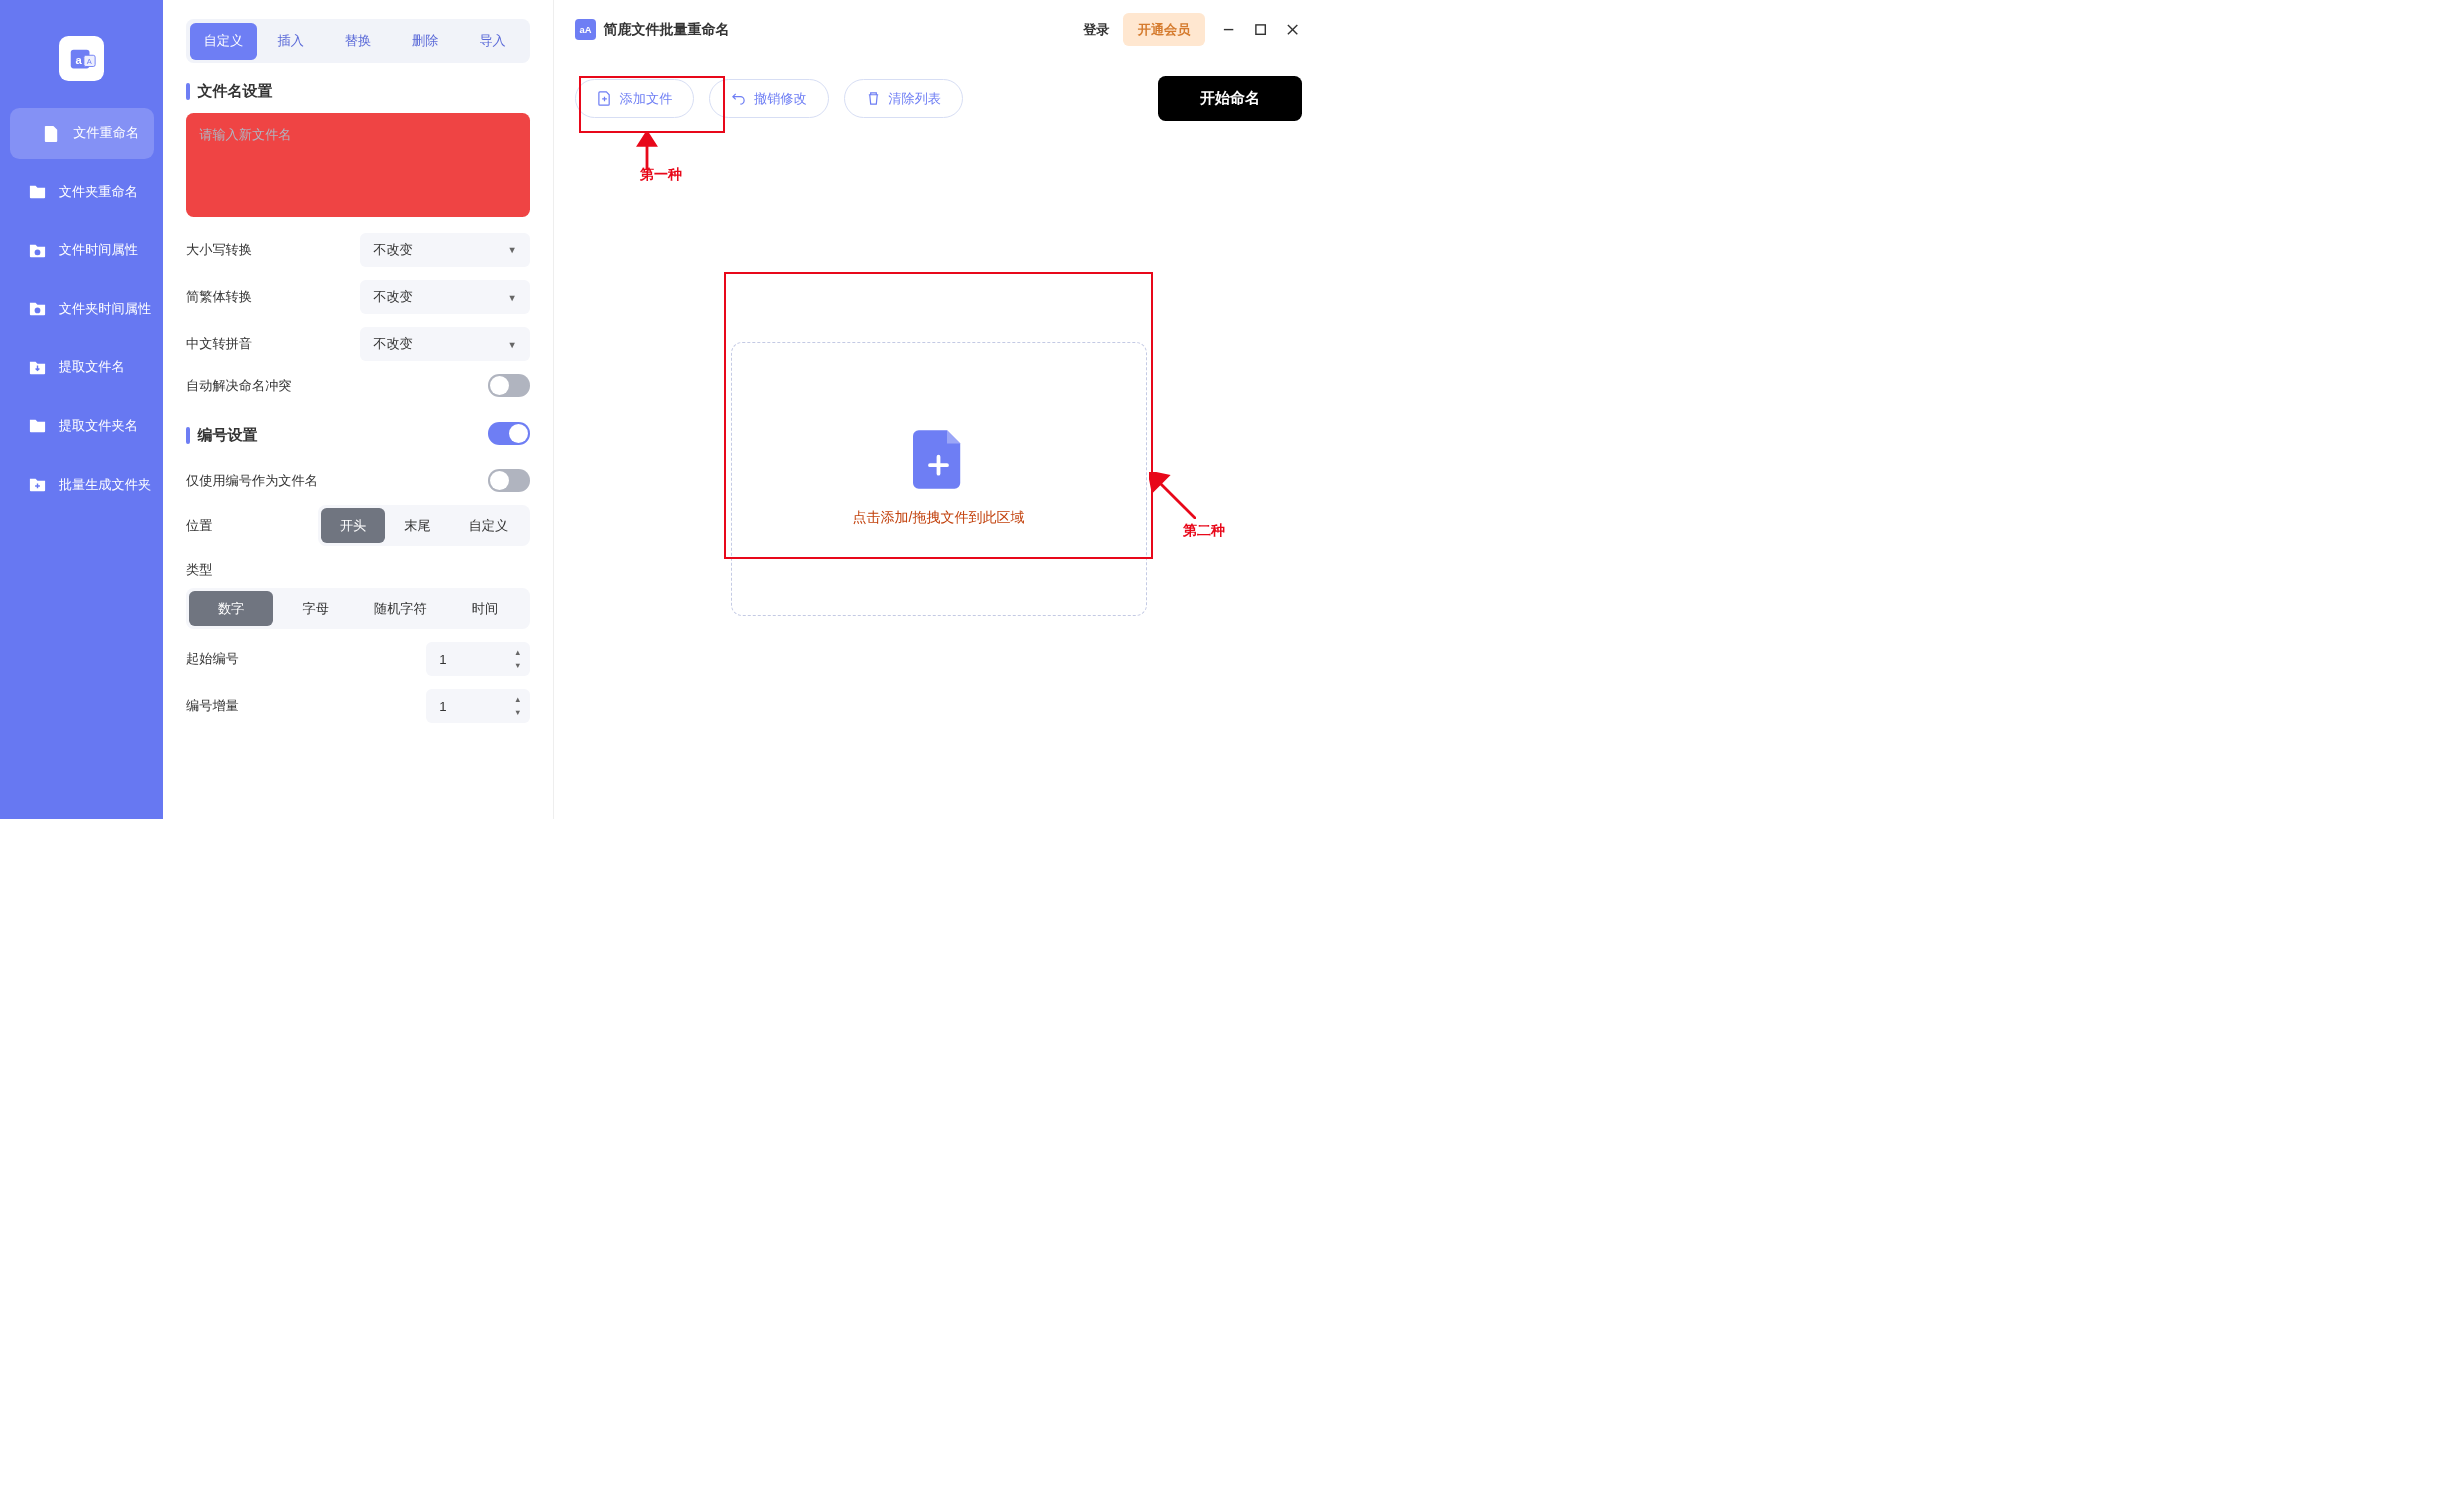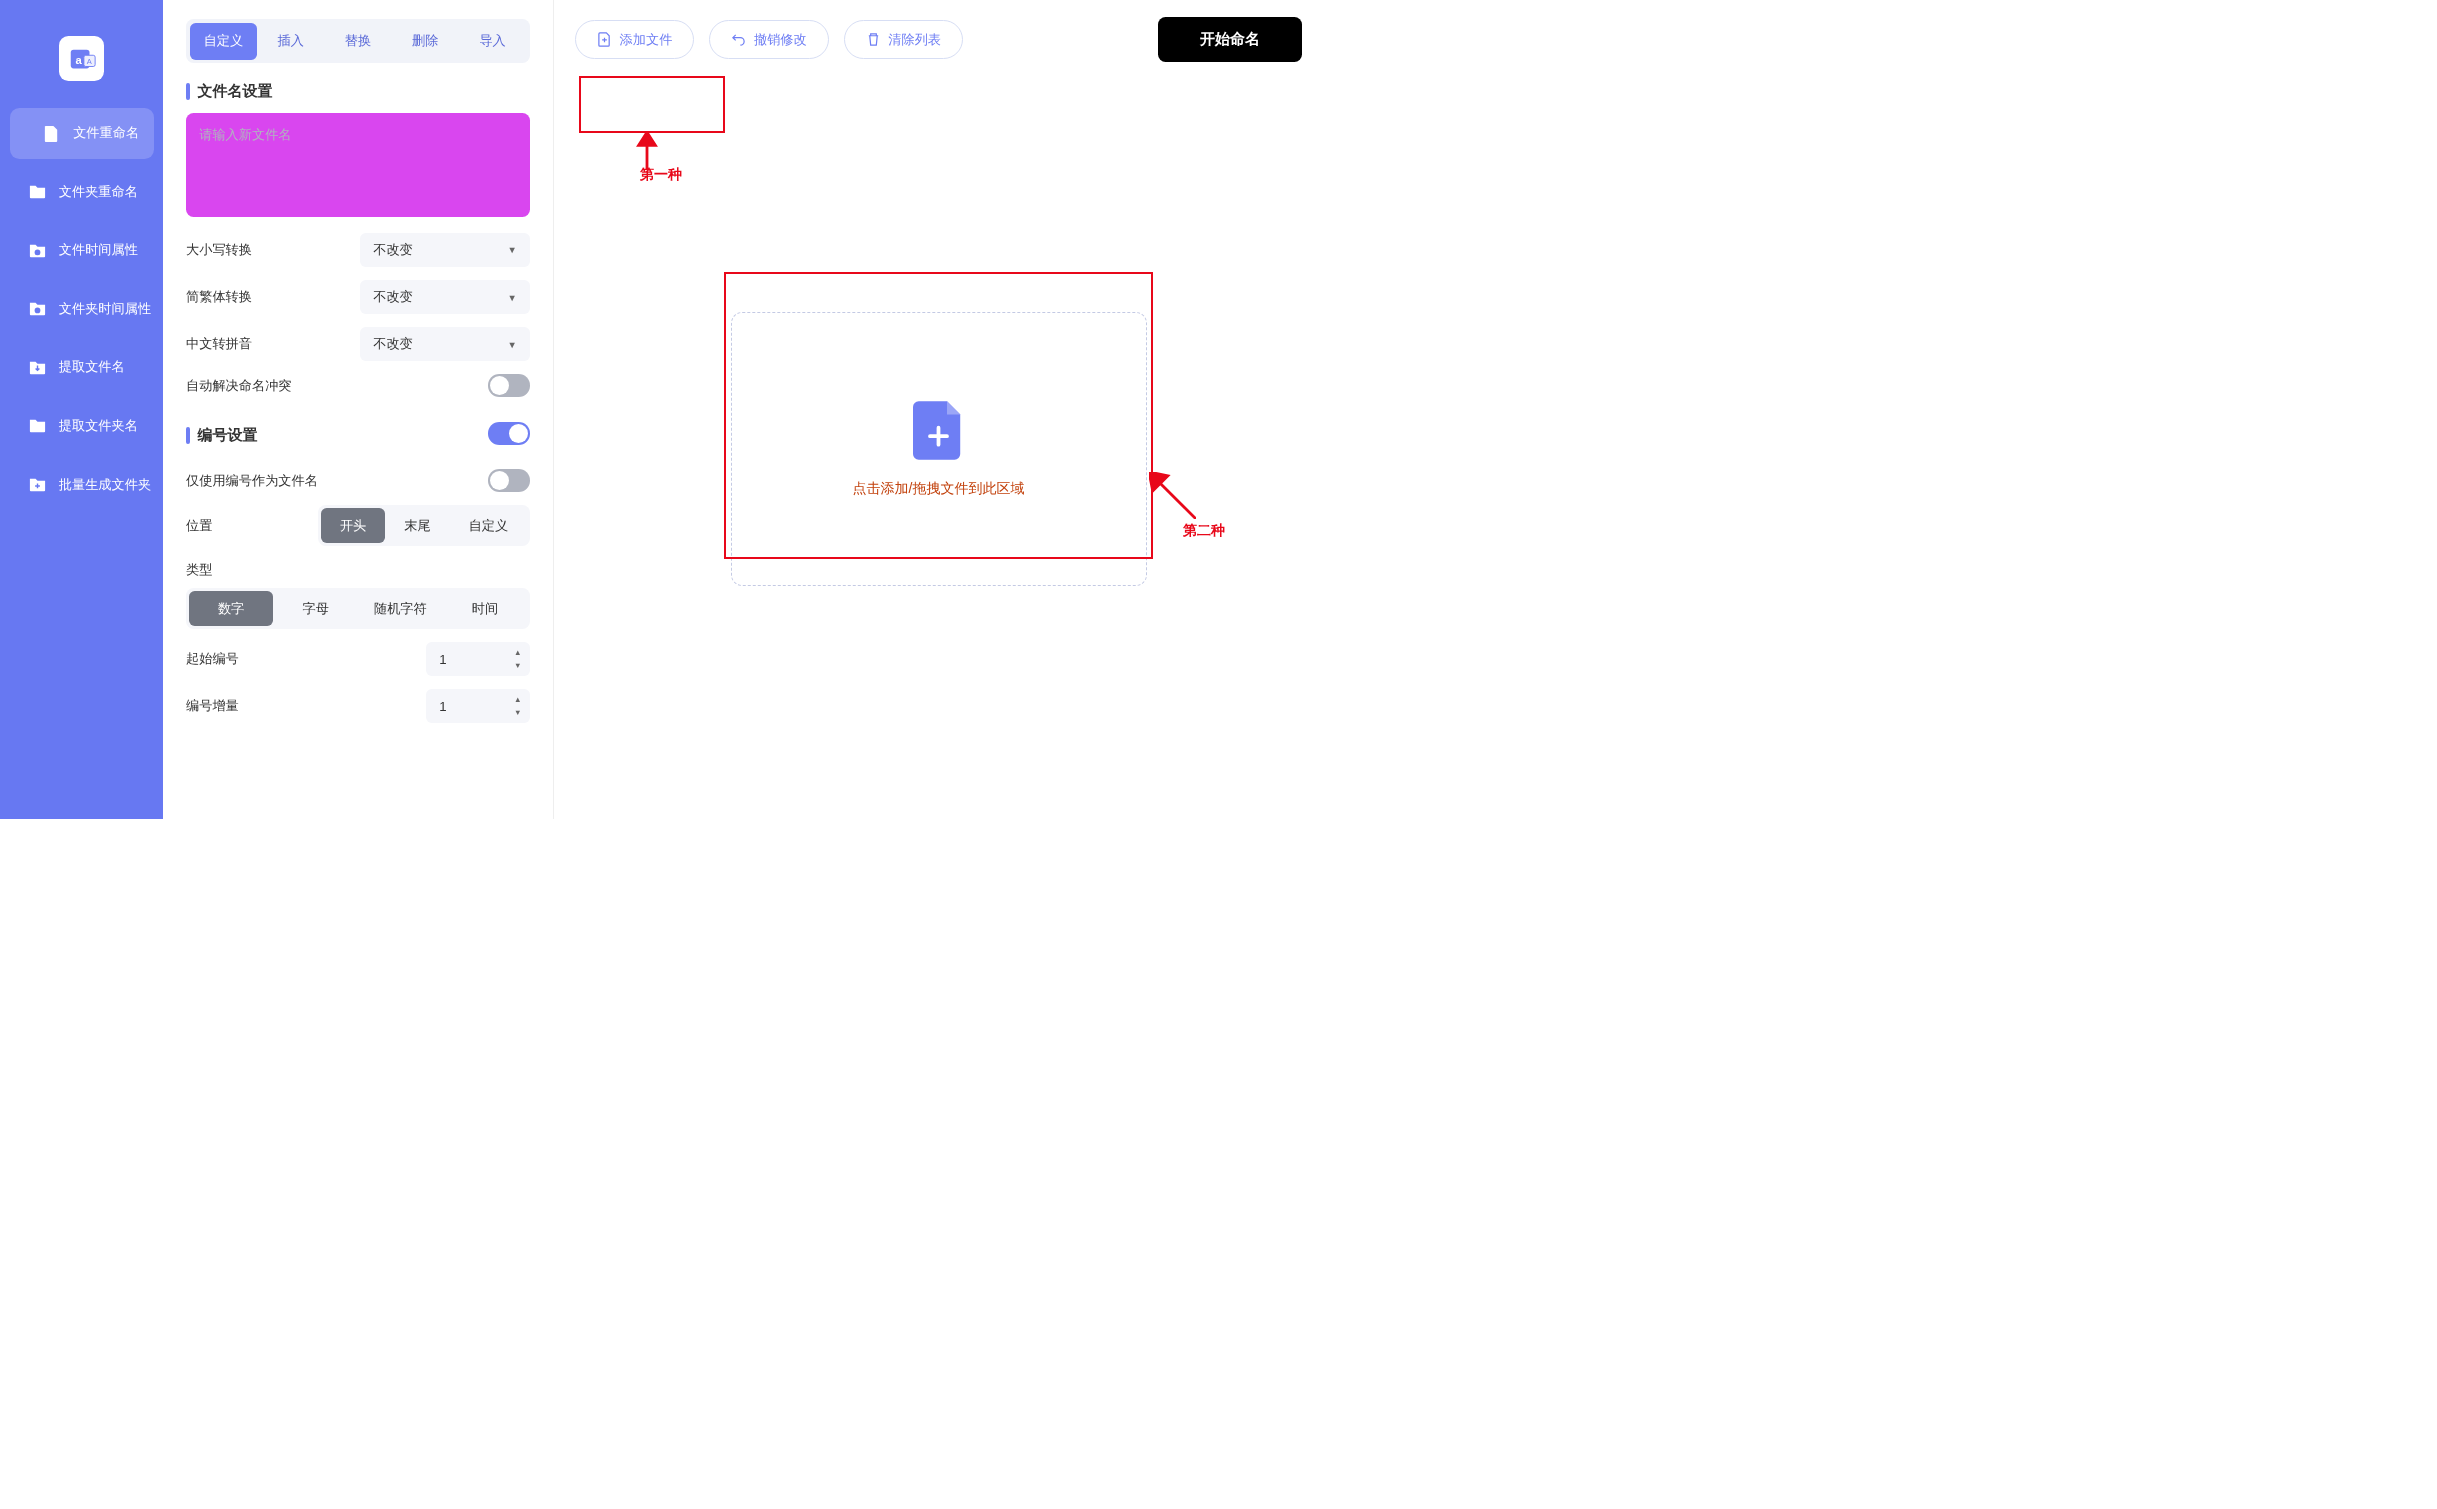--- a/index.html
+++ b/index.html
@@ -10,21 +10,21 @@
 .side-item { width: 144px; height: 51px; display: flex; align-items: center; padding-left: 17px; color: #fff; font-size: 13.2px; font-weight: 500; cursor: pointer; border-radius: 9.4px; margin-bottom: 7.6px; }
 .side-item.active { background: #8491F5; justify-content: center; }
 .side-icon { width: 21px; height: 21px; margin-right: 11.3px; display: flex; align-items: center; justify-content: center; }
 .side-icon svg { width: 19px; height: 19px; fill: #fff; }
 .settings-panel { width: 391px; background: #fff; border-right: 0.9px solid #eee; padding: 19px 23px; overflow-y: auto; position: relative; }
 .tabs { display: flex; background: #F1F3F9; border-radius: 7.6px; padding: 3.8px; margin-bottom: 19px; }
 .tab { flex: 1; text-align: center; padding: 9.4px 0; font-size: 13.2px; color: #5B6AD8; cursor: pointer; border-radius: 5.7px; }
 .tab.active { background: #6E7EF4; color: #fff; }
 .section-title { display: flex; align-items: center; font-size: 15px; font-weight: 600; color: #333; margin: 15px 0 11.3px; }
 .section-title::before { content: ""; width: 3.8px; height: 17px; background: #6E7EF4; border-radius: 1.9px; margin-right: 7.6px; }
-.textarea { width: 100%; height: 104px; background: #d946ef; border: none; border-radius: 7.6px; padding: 13.2px; font-size: 13.2px; color: #333; resize: none; }
+.textarea { width: 100%; height: 104px; background: #ef4444; border: none; border-radius: 7.6px; padding: 13.2px; font-size: 13.2px; color: #333; resize: none; }
 .textarea::placeholder { color: #B0B4BF; }
 .row { display: flex; align-items: center; justify-content: space-between; margin: 13.2px 0; }
 .row-label { font-size: 13.2px; color: #333; }
 .select { width: 170px; height: 34px; background: #F5F6FA; border: none; border-radius: 5.7px; padding: 0 13.2px; font-size: 13.2px; color: #333; display: flex; align-items: center; justify-content: space-between; cursor: pointer; }
 .select::after { content: "▼"; font-size: 9.4px; color: #666; }
 .toggle { width: 42px; height: 23px; background: #B0B4BF; border-radius: 11.3px; position: relative; cursor: pointer; }
 .toggle.on { background: #6E7EF4; }
 .toggle::after { content: ""; width: 19px; height: 19px; background: #fff; border-radius: 50%; position: absolute; top: 1.9px; left: 1.9px; transition: left .2s; }
 .toggle.on::after { left: 21px; }
 .section-head { display: flex; align-items: center; justify-content: space-between; }
@@ -214,20 +214,46 @@
       <input class="number-input" value="1" style="">
       <div class="spin-btns">
           <div class="spin-btn">▲</div>
           <div class="spin-btn">▼</div>
         </div>
     </div>
   </div>
 </div>
 
 <div class="main-panel">
+  <div class="header">
+    <div class="header-left">
+      <div class="app-icon-sm">aA</div>
+      <div class="app-title">简鹿文件批量重命名</div>
+    </div>
+    <div class="header-right">
+      <span class="btn-login">登录</span>
+      <button class="btn-vip">开通会员</button>
+      <div class="win-btn">
+          <svg width="13.2" height="13.2" viewBox="0 0 14 14">
+            <line x1="2" y1="7" x2="12" y2="7" stroke="#333" stroke-width="1.5"></line>
+          </svg>
+        </div>
+      <div class="win-btn">
+          <svg width="13.2" height="13.2" viewBox="0 0 14 14">
+            <rect x="2" y="2" width="10" height="10" fill="none" stroke="#333" stroke-width="1.5"></rect>
+          </svg>
+        </div>
+      <div class="win-btn">
+          <svg width="13.2" height="13.2" viewBox="0 0 14 14">
+            <line x1="2" y1="2" x2="12" y2="12" stroke="#333" stroke-width="1.5"></line>
+            <line x1="12" y1="2" x2="2" y2="12" stroke="#333" stroke-width="1.5"></line>
+          </svg>
+        </div>
+    </div>
+  </div>
 
   <div class="toolbar">
     <button class="tool-btn">
       <svg viewBox="0 0 16 16">
           <path d="M3 1h7l3 3v10a1 1 0 0 1-1 1H3a1 1 0 0 1-1-1V2a1 1 0 0 1 1-1z" fill="none" stroke="#6E7EF4" stroke-width="1.3"></path>
           <path d="M8 6v5M5.5 8.5h5" stroke="#6E7EF4" stroke-width="1.3"></path>
         </svg>
       <span>添加文件</span>
     </button>
     <button class="tool-btn">

